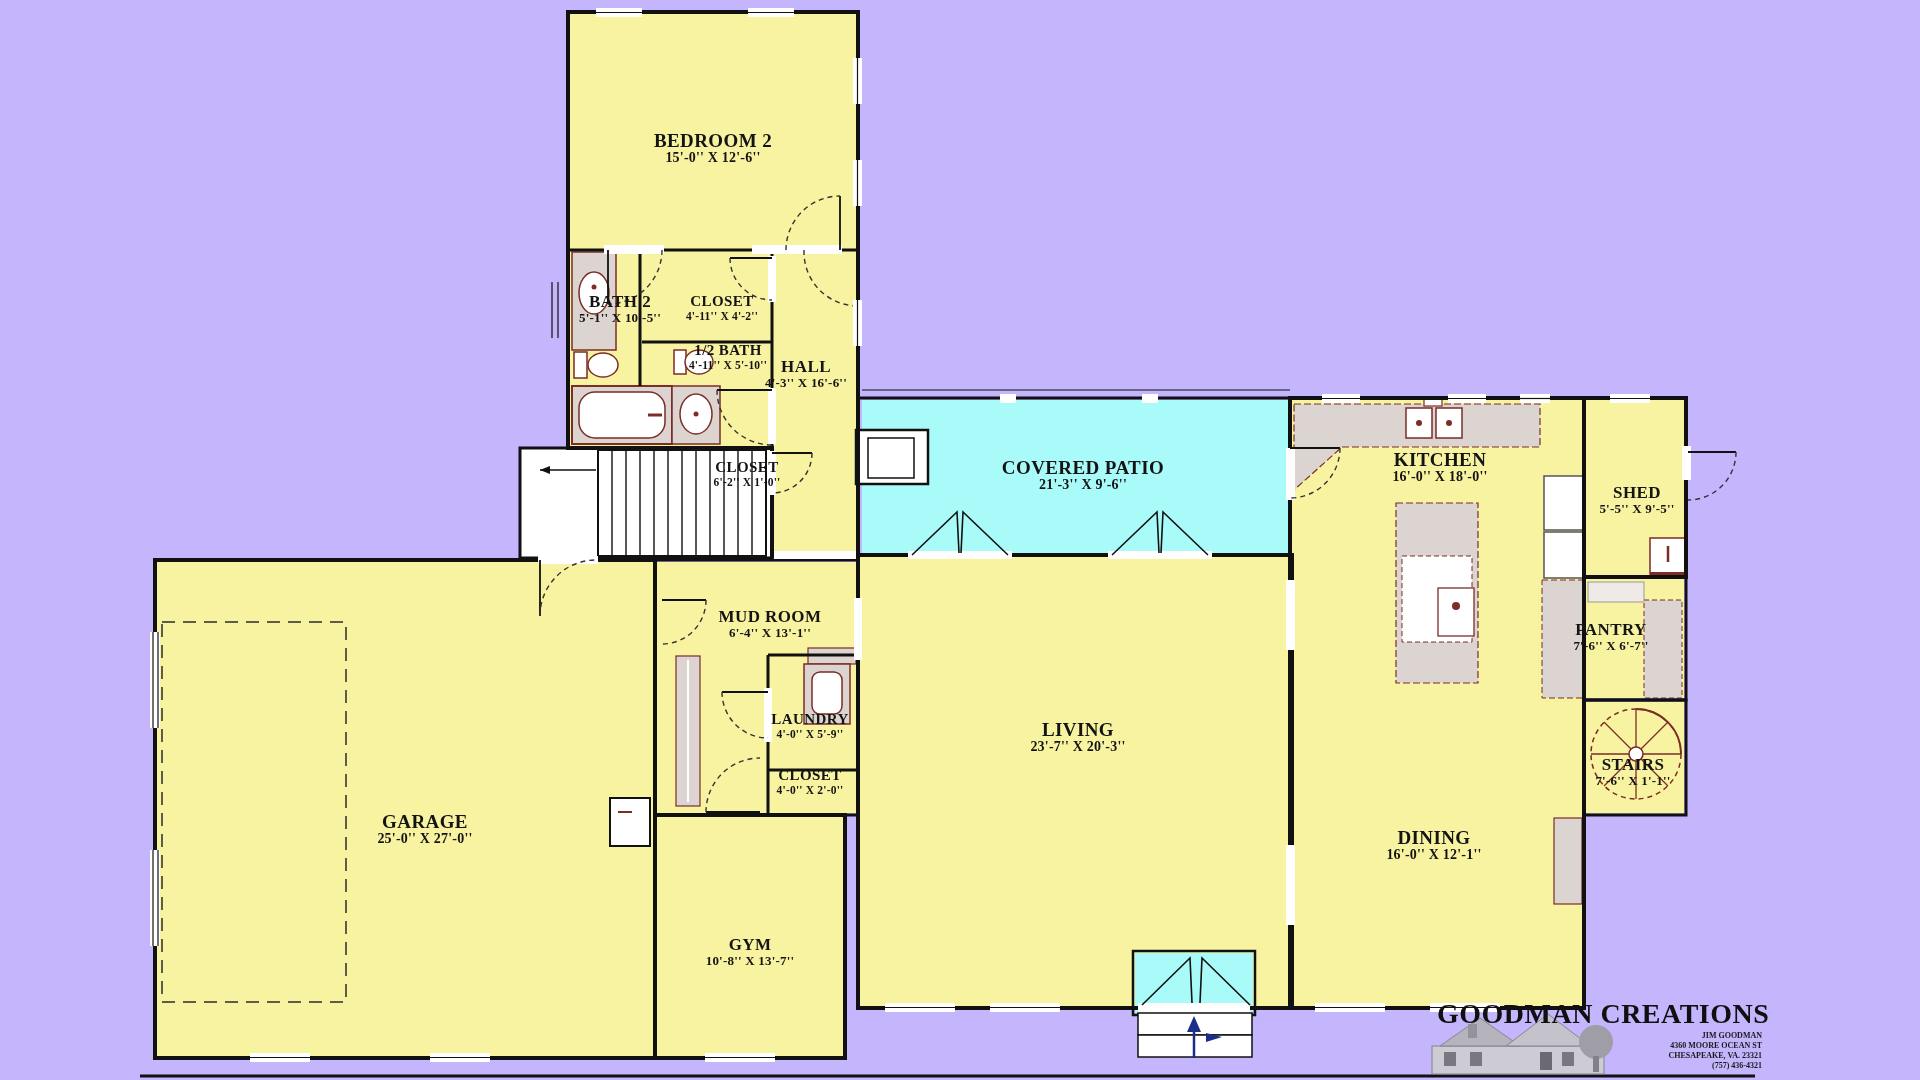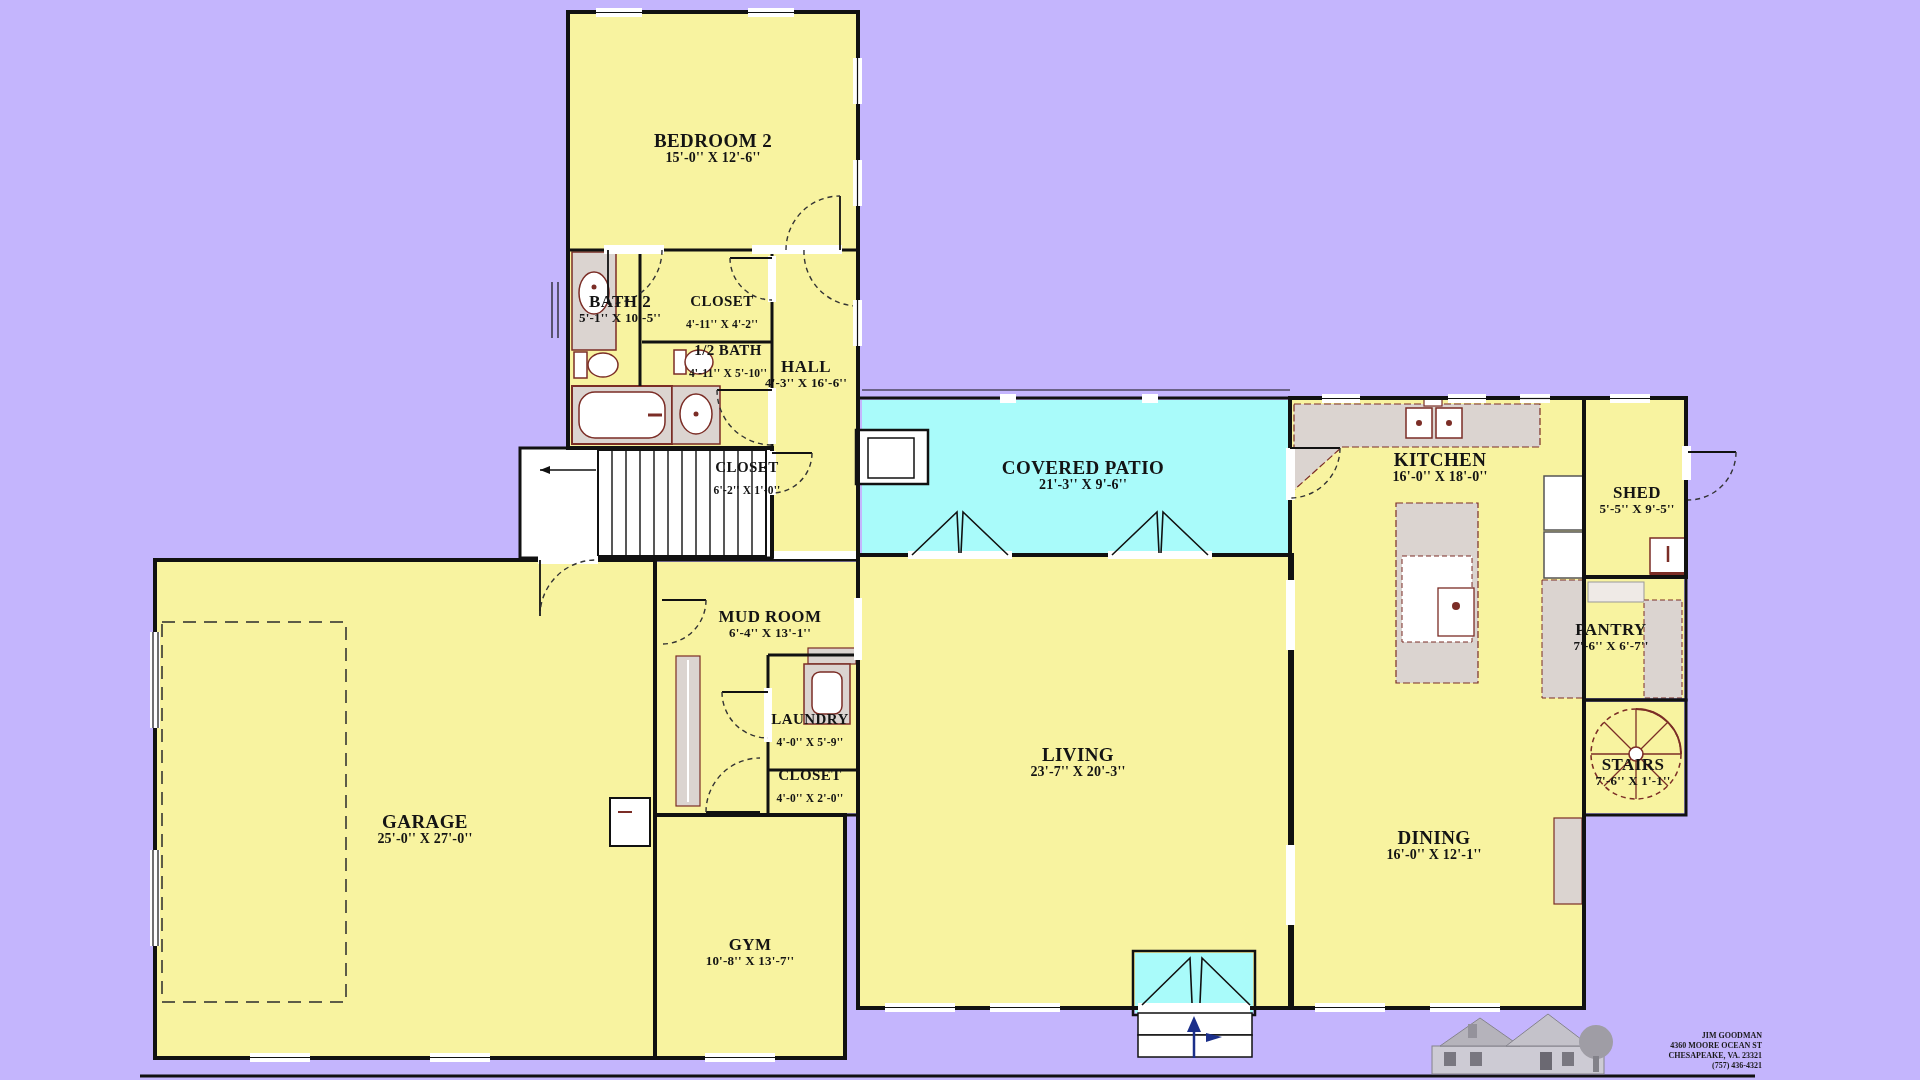--- a/index.html
+++ b/index.html
@@ -4,21 +4,21 @@
 <style>
   html,body{margin:0;padding:0;background:#ffffff;}
   .stage{position:relative;width:1920px;height:1080px;background:#c4b5fd;overflow:hidden;
          font-family:"Liberation Serif",serif;}
   .plan-svg{position:absolute;left:0;top:0;}
   .room-label{position:absolute;transform:translateX(-50%);text-align:center;
       font-weight:bold;color:#141414;line-height:1.06;white-space:nowrap;}
   .room-label .rn{display:block;font-size:17px;letter-spacing:.4px;}
   .room-label .rd{display:block;font-size:13px;letter-spacing:.2px;}
   .room-label.sm .rn{font-size:15px;}
-  .room-label.sm .rd{font-size:11.5px;margin-top:8px;}
+  .room-label.sm .rd{font-size:11.5px;}
   .room-label.lg .rn{font-size:19px;}
   .room-label.lg .rd{font-size:14px;}
   .logo-title{position:absolute;left:1437px;top:998px;font-weight:bold;font-size:28px;
       letter-spacing:.5px;color:#101010;transform:scaleY(.97);}
   .logo-lines{position:absolute;left:1612px;top:1031px;width:150px;text-align:right;
       font-weight:bold;font-size:8px;line-height:10px;color:#1a1a1a;filter:blur(.45px);}
   .logo-lines div{white-space:nowrap;}
 </style>
 </head>
 <body>
@@ -344,41 +344,42 @@
   <span class="rd">6'-4'' X 13'-1''</span>
 </div>
 <div class="room-label sm" style="left:810px;top:712px">
   <span class="rn">LAUNDRY</span>
   <span class="rd">4'-0'' X 5'-9''</span>
 </div>
 <div class="room-label sm" style="left:810px;top:768px">
   <span class="rn">CLOSET</span>
   <span class="rd">4'-0'' X 2'-0''</span>
 </div>
-<div class="room-label lg" style="left:1078px;top:745px">
+<div class="room-label lg" style="left:1078px;top:720px">
   <span class="rn">LIVING</span>
   <span class="rd">23'-7'' X 20'-3''</span>
 </div>
 <div class="room-label" style="left:1633px;top:756px">
   <span class="rn">STAIRS</span>
   <span class="rd">7'-6'' X 1'-1''</span>
 </div>
 <div class="room-label lg" style="left:425px;top:812px">
   <span class="rn">GARAGE</span>
   <span class="rd">25'-0'' X 27'-0''</span>
 </div>
 <div class="room-label lg" style="left:1434px;top:828px">
   <span class="rn">DINING</span>
   <span class="rd">16'-0'' X 12'-1''</span>
 </div>
 <div class="room-label" style="left:750px;top:936px">
   <span class="rn">GYM</span>
   <span class="rd">10'-8'' X 13'-7''</span>
 </div>
 
+<div class="logo-title">GOODMAN CREATIONS</div>
 <div class="logo-lines">
   <div>JIM GOODMAN</div>
   <div>4360 MOORE OCEAN ST</div>
   <div>CHESAPEAKE, VA. 23321</div>
   <div>(757) 436-4321</div>
 </div>
 
 </div>
 
 </body></html>

